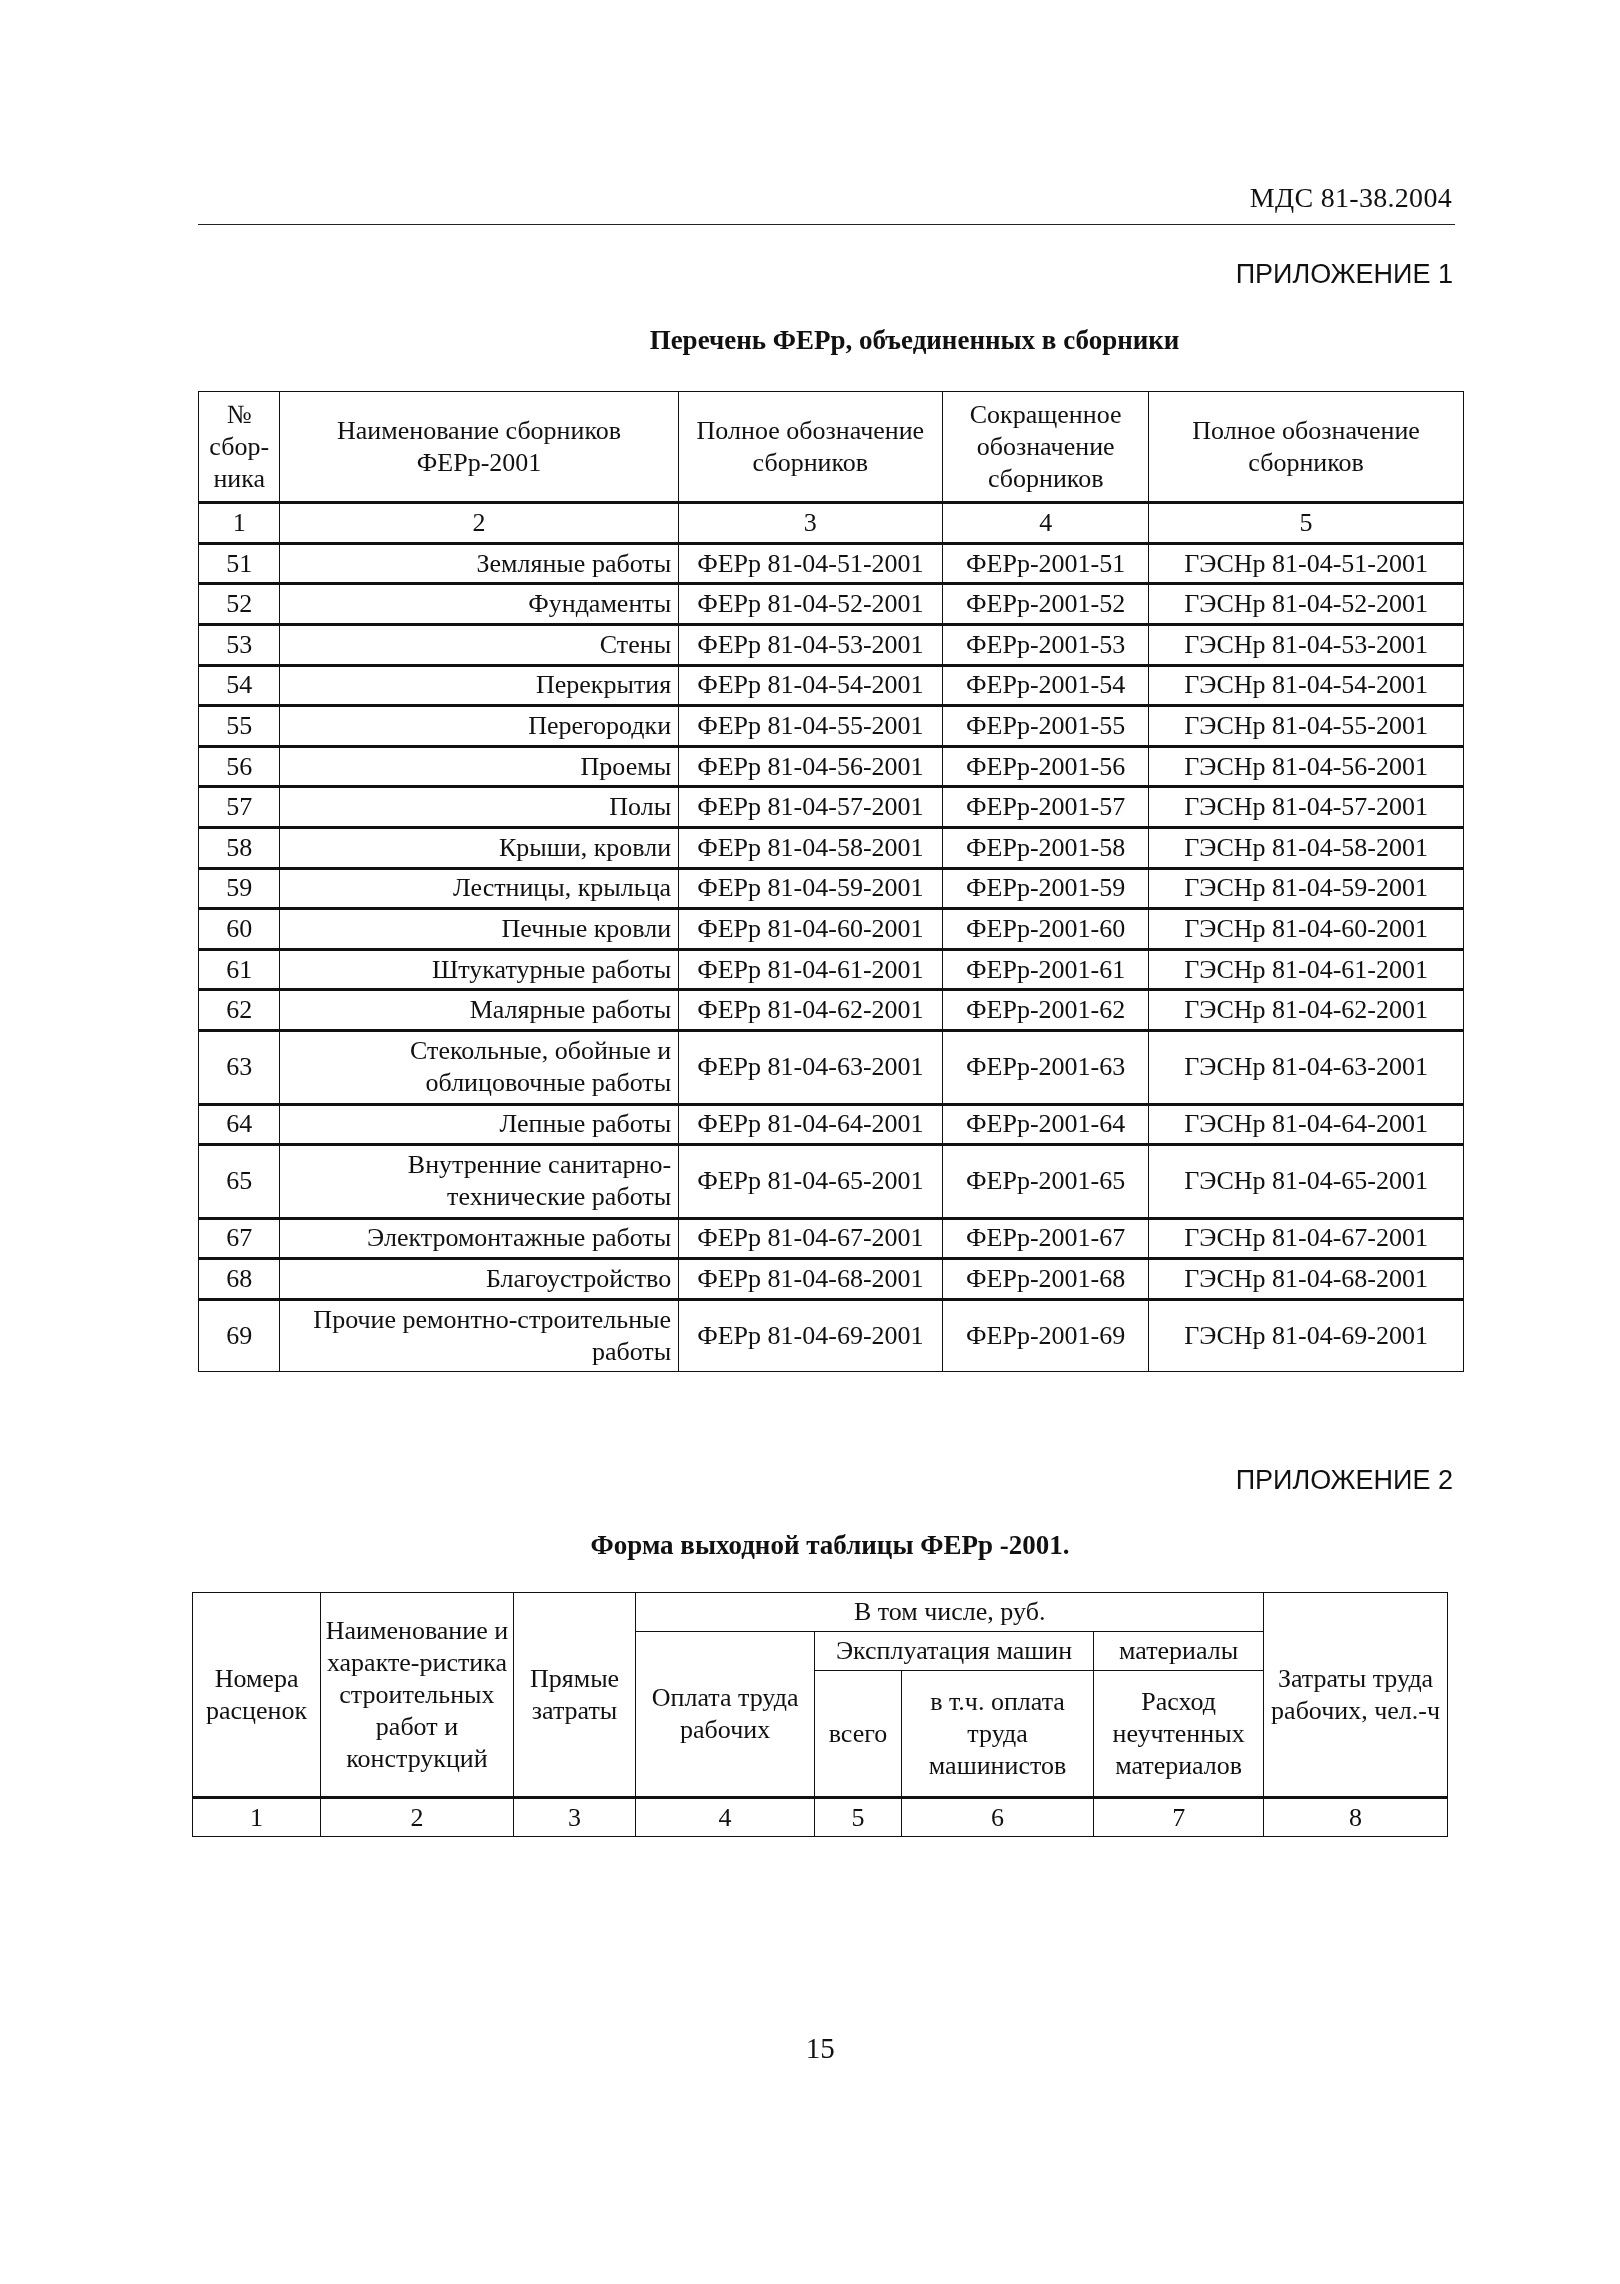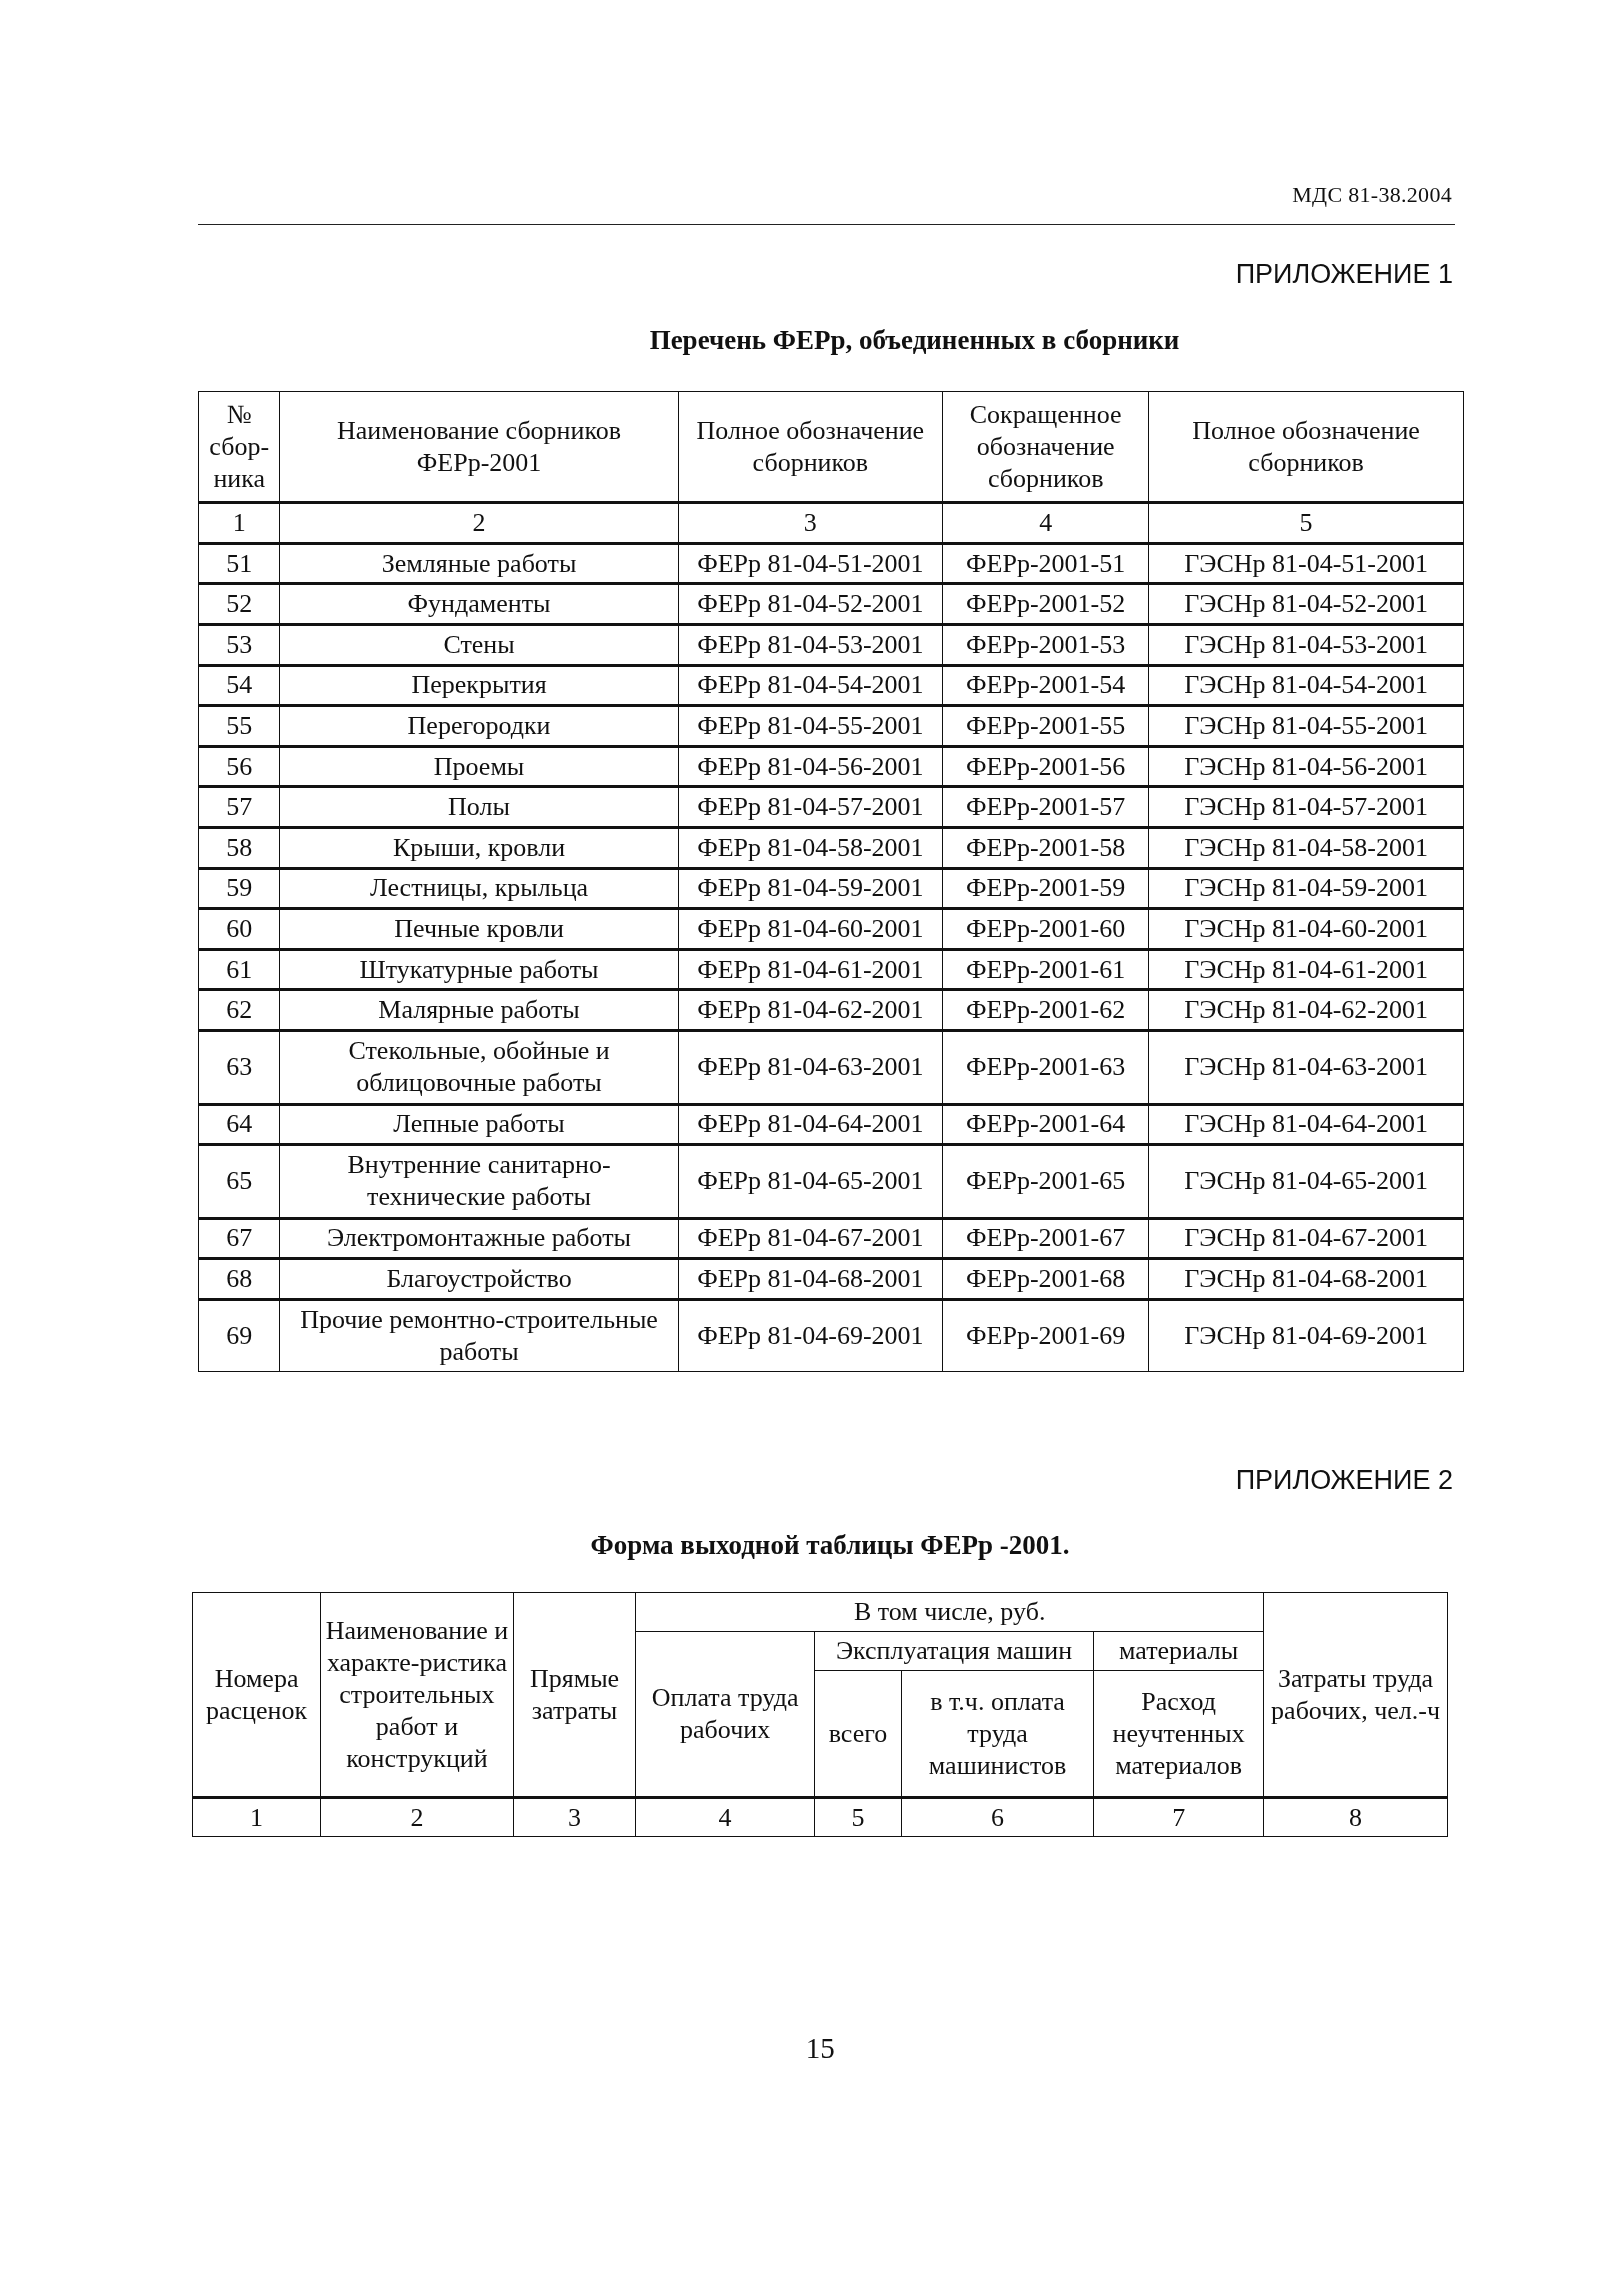--- a/index.html
+++ b/index.html
@@ -2,21 +2,21 @@
 <html style="font-size:10.4px"><head>
   <meta charset="utf-8">
   <style>
     html, body { margin: 0; padding: 0; background: #ffffff; }
     body {
       width: 1621px; height: 2284px; position: relative; overflow: hidden;
       font-family: "Liberation Serif", serif; color: #111;
     }
     .doc-code {
       position: absolute; top: 182px; right: 169px;
-      font-size: 22px; letter-spacing: 0.3px;
+      font-size: 28px; letter-spacing: 0.3px;
     }
     .header-rule {
       position: absolute; top: 224px; left: 198px; width: 1257px;
       border-top: 1.9px solid #222;
     }
     .appendix {
       position: absolute; right: 168px;
       font-family: Liberation Sans, sans-serif; font-size: 27px;
     }
     .appendix.a1 { top: 259px; }
@@ -30,21 +30,21 @@
 
     table { border-collapse: collapse; position: absolute; }
     td, th { border: 1.9px solid #111; font-weight: normal; font-size: 26px; line-height: 32px; }
 
     
     #tbl1 { top: 391px; left: 198px; width: 1266px; }
     #tbl1 th { text-align: center; vertical-align: middle; padding: 2.6px 5.2px; }
     #tbl1 td { padding: 1.3px 6.5px; height: 35px; }
     #tbl1 td.num { text-align: center; }
     #tbl1 td.center { text-align: center; }
-    #tbl1 td.name { text-align: center; line-height: 32px; }
+    #tbl1 td.name { text-align: right; line-height: 32px; }
     #tbl1 tr.colnums td { text-align: center; height: 35px; }
     #tbl1 thead tr.hdr th { height: 104px; }
     #tbl1 tr.tall td { height: 68px; }
     #tbl1 tr.thick-top td { border-top-width: 3.2px; }
 
     
     #tbl2 { top: 1592px; left: 192px; width: 1256px; }
     #tbl2 th { text-align: center; vertical-align: middle; padding: 1.3px 3.9px; }
     #tbl2 td { text-align: center; height: 35px; }
 

